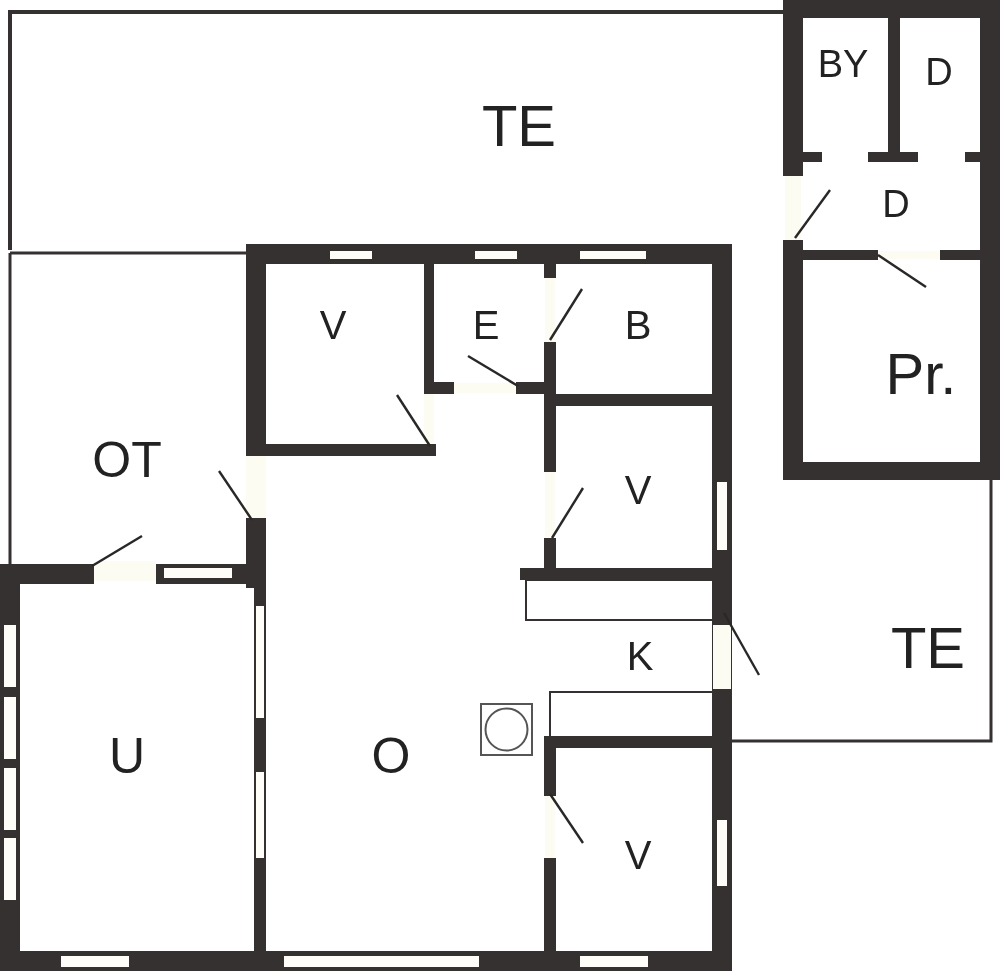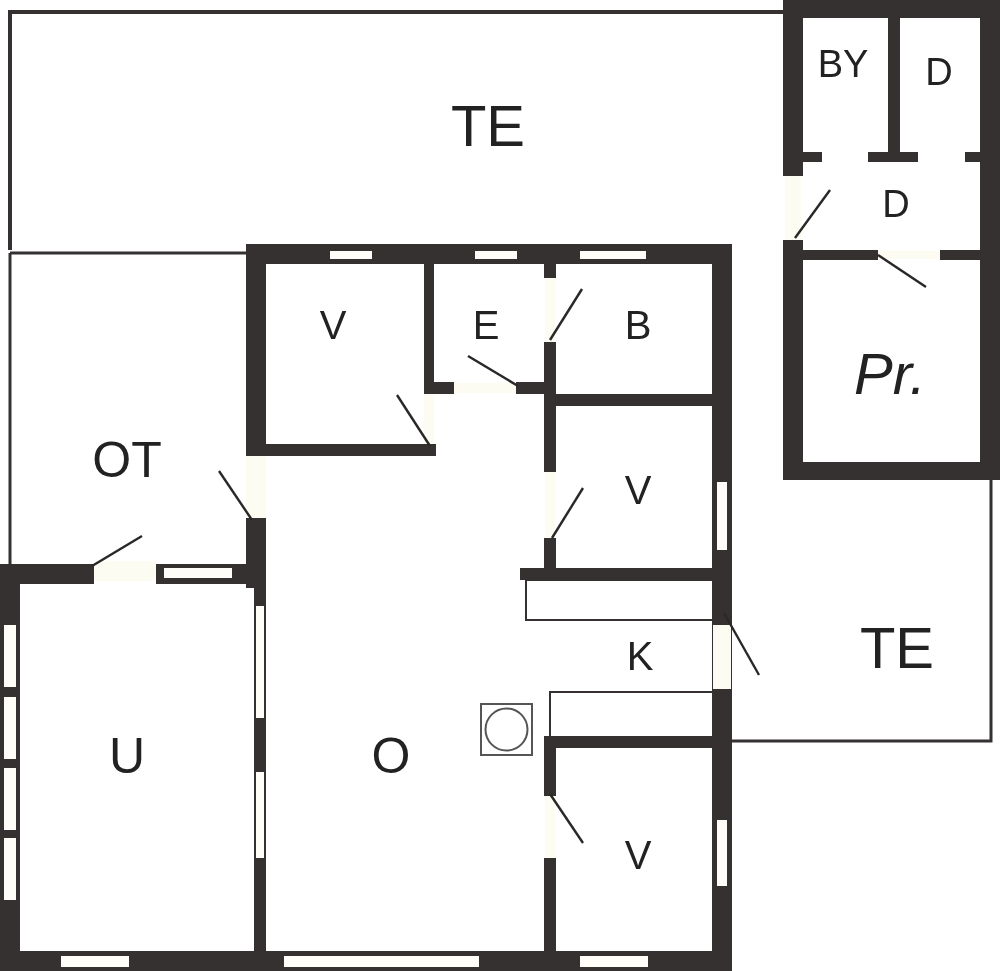--- a/index.html
+++ b/index.html
@@ -4,21 +4,21 @@
 <style>
   html, body { margin: 0; padding: 0; background: #ffffff; }
   body { width: 1000px; height: 971px; overflow: hidden; }
   #plan { position: absolute; left: 0; top: 0; width: 1000px; height: 971px; }
   .wall { fill: #353131; }
   .thin { stroke: #353131; fill: none; }
   .win { fill: #fefdf8; }
   .door-gap { fill: #fdfcf3; }
   .swing { stroke: #2a2727; stroke-width: 2.4; fill: none; }
   .label { position: absolute; font-family: "Liberation Sans", sans-serif; color: #222; transform: translate(-50%, -50%); white-space: nowrap; line-height: 1; }
-  .lg { font-size: 58px; }
+  .lg { font-size: 58px; margin-left: 31px; }
   .md { font-size: 50px; }
   .sm { font-size: 40px; }
   .xs { font-size: 38px; }
 </style>
 </head>
 <body>
 
 <svg id="plan" viewBox="0 0 1000 971" xmlns="http://www.w3.org/2000/svg">
 
   <g>
@@ -120,21 +120,21 @@
   <g>
     <rect x="481" y="704" width="51" height="51" fill="#fff" stroke="#555" stroke-width="2"></rect>
     <circle cx="506.5" cy="729.5" r="21" fill="#fff" stroke="#555" stroke-width="2"></circle>
   </g>
 </svg>
 
 <div class="label lg" style="left:488px; top:126px;">TE</div>
 <div class="label xs" style="left:843px; top:64px;">BY</div>
 <div class="label xs" style="left:939px; top:72px;">D</div>
 <div class="label xs" style="left:896px; top:204px;">D</div>
-<div class="label lg" style="left:890px; top:374px;font-style:italic;">Pr.</div>
+<div class="label lg" style="left:890px; top:374px;">Pr.</div>
 <div class="label md" style="left:127px; top:460px;">OT</div>
 <div class="label sm" style="left:333px; top:325px;">V</div>
 <div class="label sm" style="left:486px; top:325px;">E</div>
 <div class="label sm" style="left:638px; top:325px;">B</div>
 <div class="label sm" style="left:638px; top:490px;">V</div>
 <div class="label sm" style="left:640px; top:656px;">K</div>
 <div class="label lg" style="left:897px; top:648px;">TE</div>
 <div class="label md" style="left:127px; top:756px;">U</div>
 <div class="label md" style="left:391px; top:756px;">O</div>
 <div class="label sm" style="left:638px; top:855px;">V</div>

